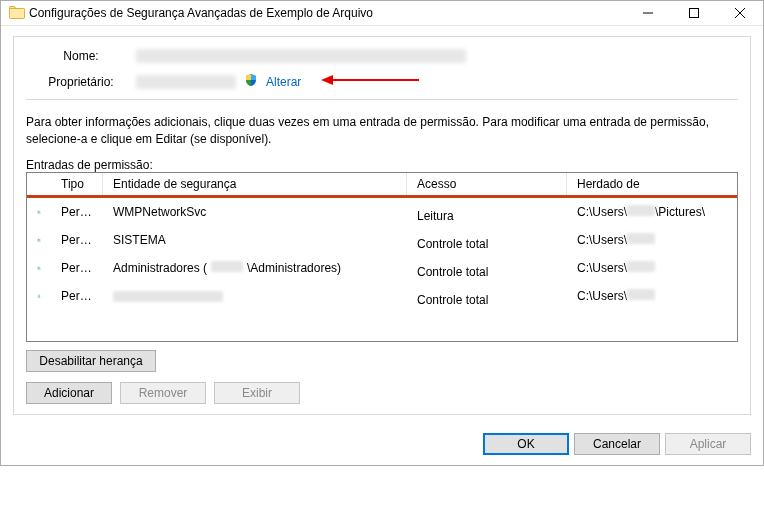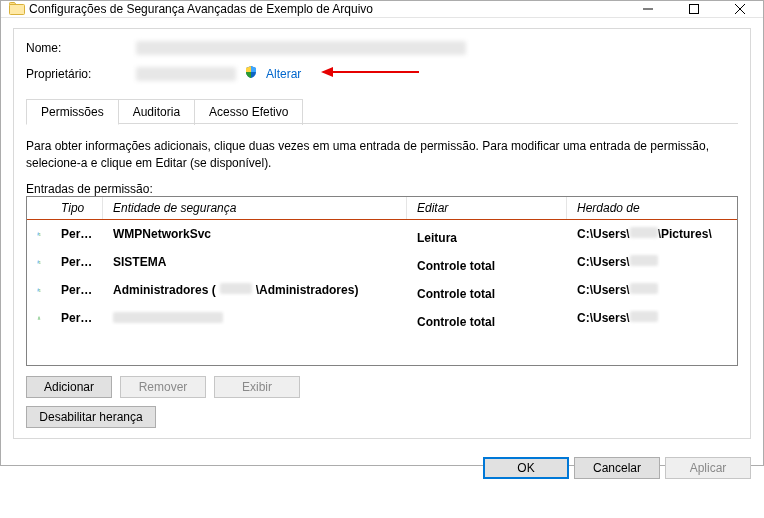--- a/index.html
+++ b/index.html
@@ -20,21 +20,21 @@
     padding: 0 0 0 8px;
     background:#fff;
     border-bottom:1px solid #e5e5e5;
   }
   .titlebar .title { flex:1; font-size:12px; color:#000; padding-left:4px; }
   .win-controls { display:flex; height:100%; }
   .win-btn { width:46px; display:flex; align-items:center; justify-content:center; }
   .win-btn svg { display:block; }
   .content { flex:1; padding:10px 12px 8px 12px; display:flex; flex-direction:column; }
   .panel { flex:1; border:1px solid #d9d9d9; padding:12px 12px 10px 12px; display:flex; flex-direction:column; position:relative; }
-  .row { display:flex; align-items:center; margin-bottom:10px; }
+  .row { display:flex; align-items:center; margin-bottom:10px;text-align:center; }
   .label-col { width:110px; color:#000; }
   .blur-bar {
     height:14px;
     background: #e7e7e7;
     border-radius:2px;
     filter: blur(2px);
   }
   .owner-line { display:flex; align-items:center; gap:8px; }
   .shield { display:inline-block; vertical-align:middle; }
   .change-link { color:#0066cc; cursor:pointer; }
@@ -78,40 +78,38 @@
   .entries-label { }
   .listview {
     border:1px solid #828282;
     height:170px;
     overflow:auto;
     background:#fff;
     font-size:12px;
   }
   .lv-header {
     display:flex;
-    border-bottom:1px solid #c2410c;
-    background:#fff;
-    font-style:italic;
+    border-bottom:3px solid #c2410c;
+    background:#fff;
   }
   .lv-header .col {
     padding:4px 10px;
     border-right:1px solid #e5e5e5;
     color:#000;
   }
   .lv-header .col:last-child { border-right:none; }
   .col-icon { width:24px; flex:0 0 24px; padding:4px 2px !important; border-right:none !important;}
   .col-tipo { width:52px; flex:0 0 52px; }
   .col-ent  { flex:1 1 auto; }
   .col-ac   { width:160px; flex:0 0 160px; }
   .col-herd { width:170px; flex:0 0 170px; }
   .lv-row {
     display:flex;
     align-items:center;
     padding:1px 0;
-    font-weight:bold;
   }
   .lv-row .cell {
     padding:2px 10px;
     white-space:nowrap;
     overflow:hidden;
     text-overflow:ellipsis;
   }
   .cell-icon { width:24px; flex:0 0 24px; padding:2px 4px; display:flex; align-items:center; justify-content:center;}
   .cell-tipo { width:52px; flex:0 0 52px; }
   .cell-ent  { flex:1 1 auto; display:flex; align-items:flex-start; gap:4px;}
@@ -210,38 +208,33 @@
           <span class="arrow">
             <svg width="100" height="14" viewBox="0 0 100 14">
               <line x1="98" y1="7" x2="8" y2="7" stroke="#e60000" stroke-width="2"></line>
               <polygon points="0,7 12,2 12,12" fill="#e60000"></polygon>
             </svg>
           </span>
         </div>
       </div>
 
       <div class="tabs-wrap">
-        <div class="tabs">
-          <div class="tab active">Permissões</div>
-          <div class="tab inactive">Auditoria</div>
-          <div class="tab inactive">Acesso Efetivo</div>
-        </div>
         <div class="tabstrip-line"></div>
       </div>
 
       <div class="desc">Para obter informações adicionais, clique duas vezes em uma entrada de permissão. Para modificar uma entrada de permissão, selecione-a e clique em Editar (se disponível).</div>
 
       <div class="entries-label">Entradas de permissão:</div>
 
       <div class="listview">
         <div class="lv-header">
           <div class="col col-icon"></div>
           <div class="col col-tipo">Tipo</div>
           <div class="col col-ent">Entidade de segurança</div>
-          <div class="col col-ac">Editar</div>
+          <div class="col col-ac">Acesso</div>
           <div class="col col-herd">Herdado de</div>
         </div>
         <div id="lv-body">
             <div class="lv-row">
               <div class="cell cell-icon">
                 <svg class="people-icon" width="16" height="16" viewBox="0 0 16 16">
                   <circle cx="5" cy="5" r="2.6" fill="#5aa8e6"></circle>
                   <path d="M1 13 Q1 8.5 5 8.5 Q9 8.5 9 13 Z" fill="#5aa8e6"></path>
                   <circle cx="11" cy="6" r="2.3" fill="#6fbf73"></circle>
                   <path d="M7.5 13.5 Q7.5 9.5 11 9.5 Q14.5 9.5 14.5 13.5 Z" fill="#6fbf73"></path>
@@ -311,28 +304,28 @@
               </div>
               <div class="cell cell-ac">Controle total</div>
               <div class="cell cell-herd">
                 <span>C:\Users\</span>
                 <span class="inline-blur" style="width: 28px;"></span>
               </div>
             </div>
           </div>
       </div>
 
+      <div class="btn-row" style="margin-top:8px">
+        <button class="btn" style="min-width:130px">Desabilitar herança</button>
+      </div>
+
       <div class="btn-row">
         <button class="btn">Adicionar</button>
         <button class="btn" disabled="">Remover</button>
         <button class="btn" disabled="">Exibir</button>
-      </div>
-
-      <div class="btn-row" style="margin-top:8px">
-        <button class="btn" style="min-width:130px">Desabilitar herança</button>
       </div>
 
     </div>
   </div>
 
   <div class="footer">
     <button class="btn default" style="min-width:86px">OK</button>
     <button class="btn">Cancelar</button>
     <button class="btn" disabled="">Aplicar</button>
   </div>

